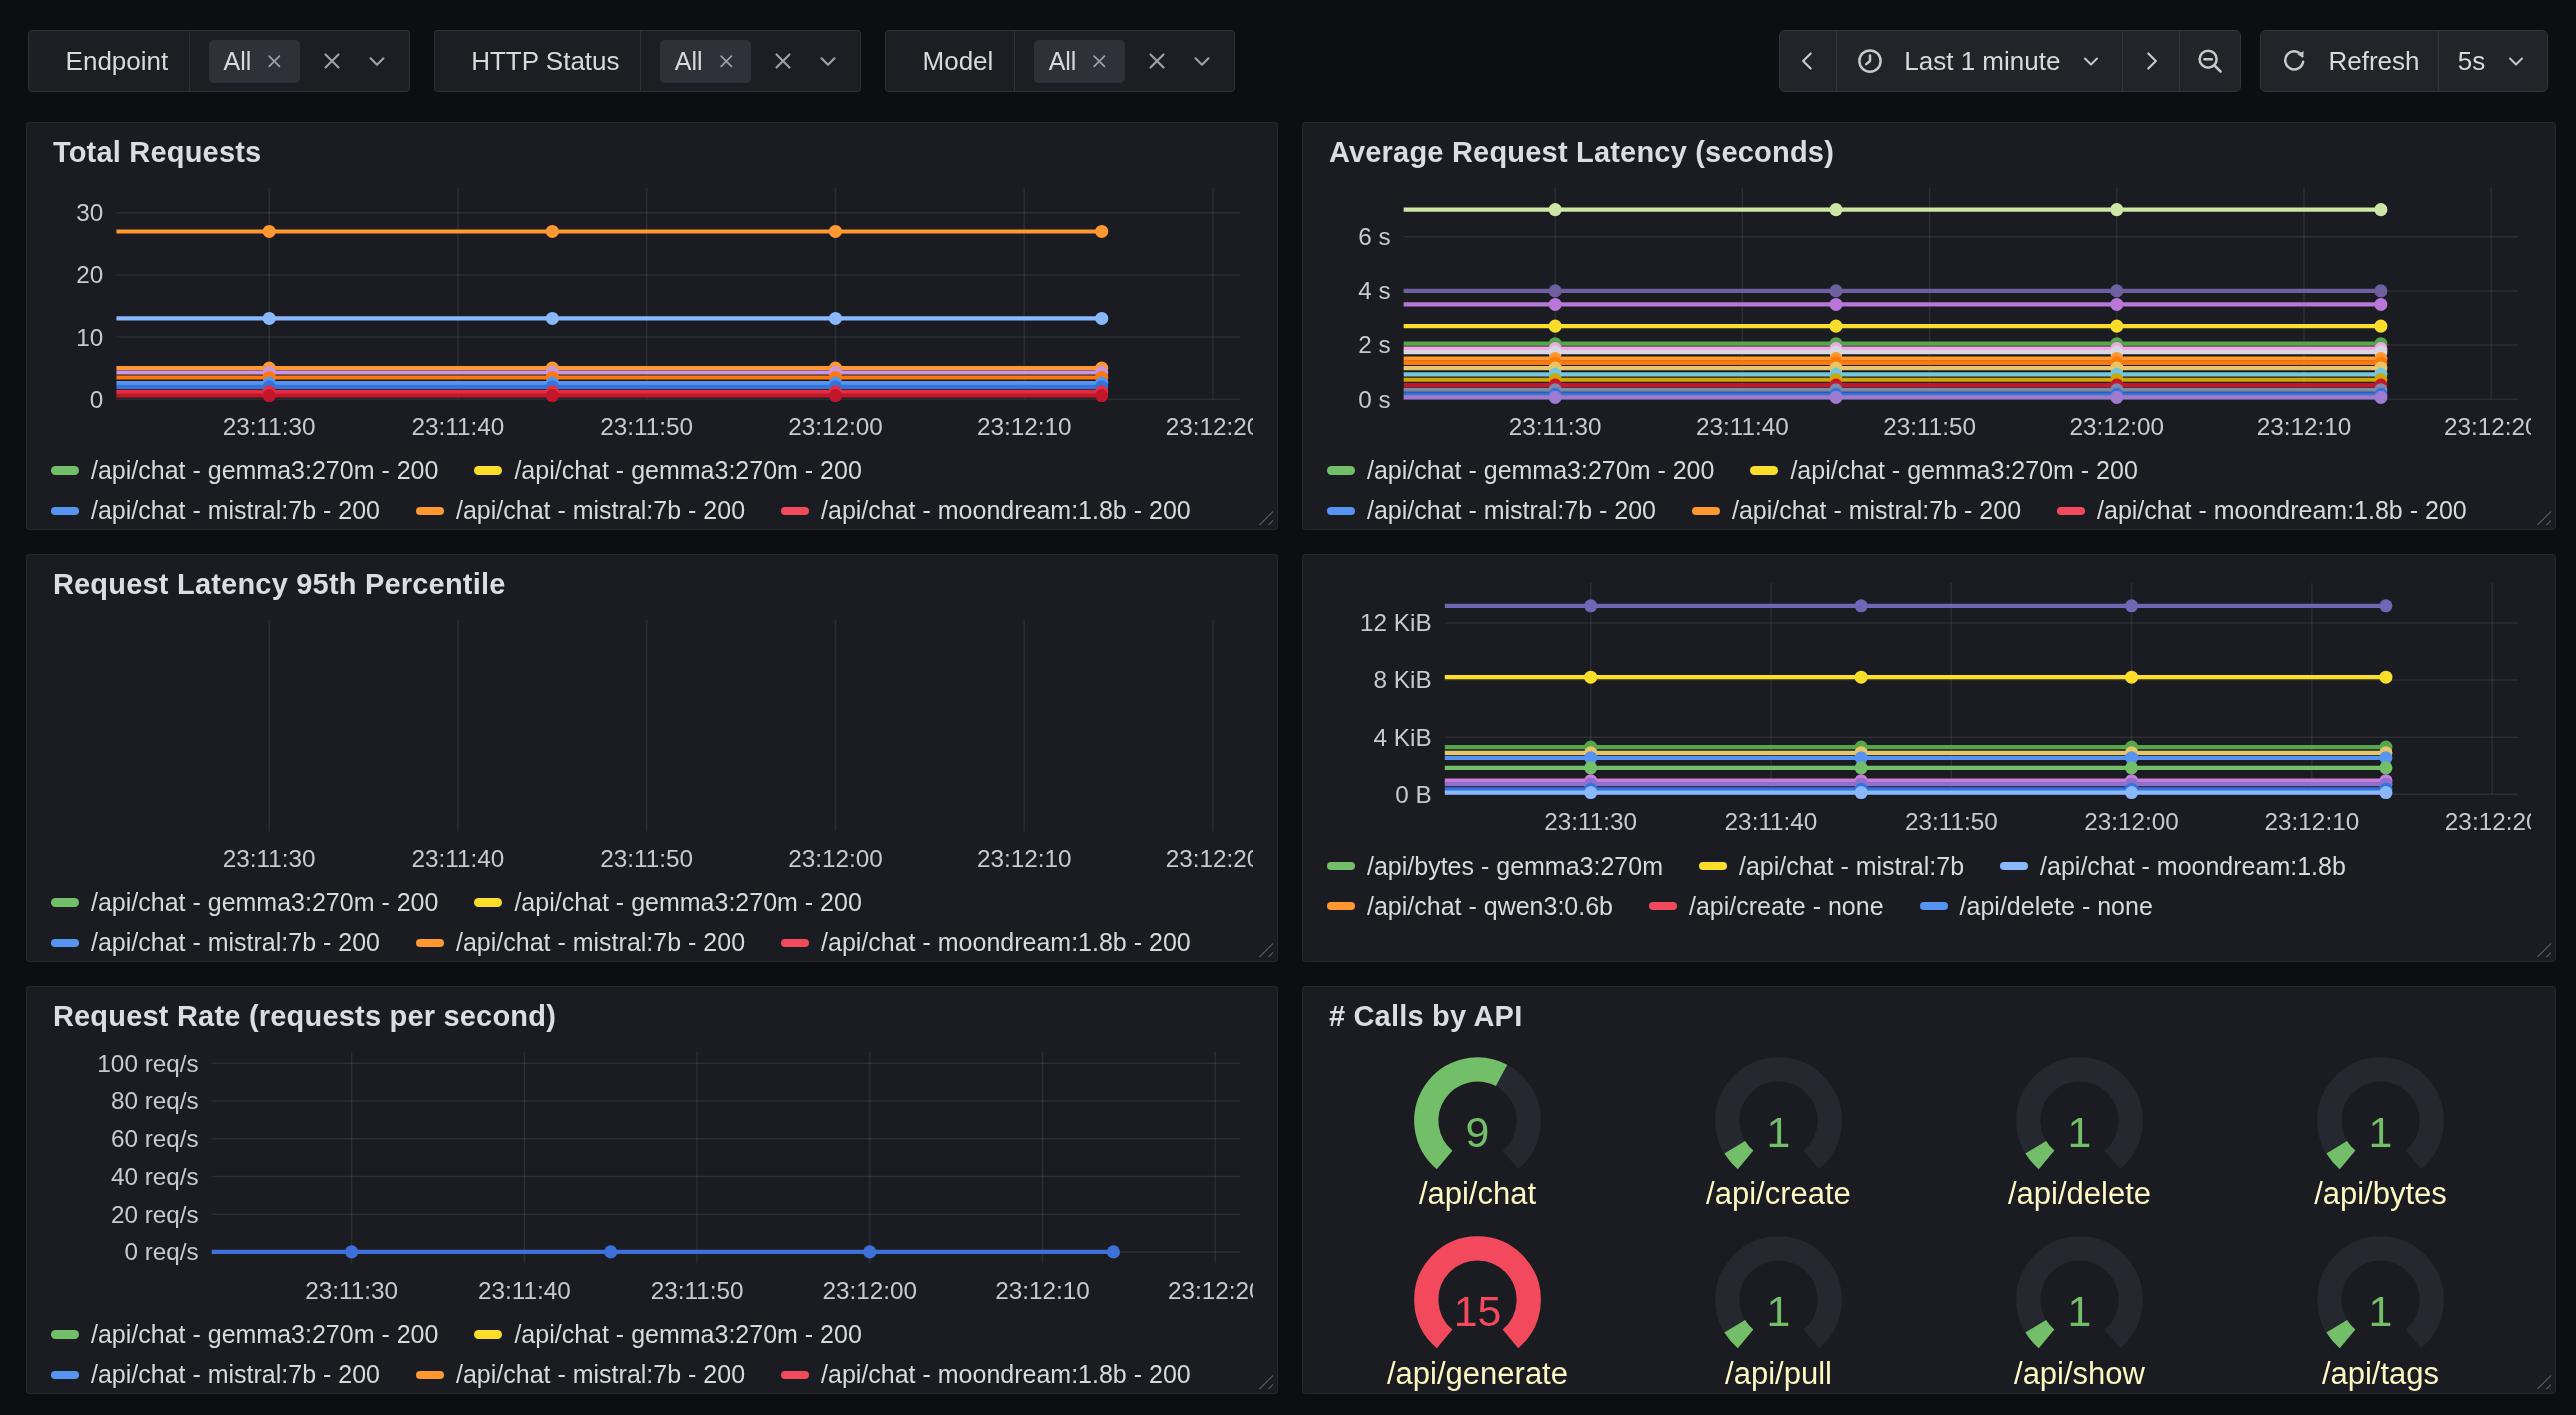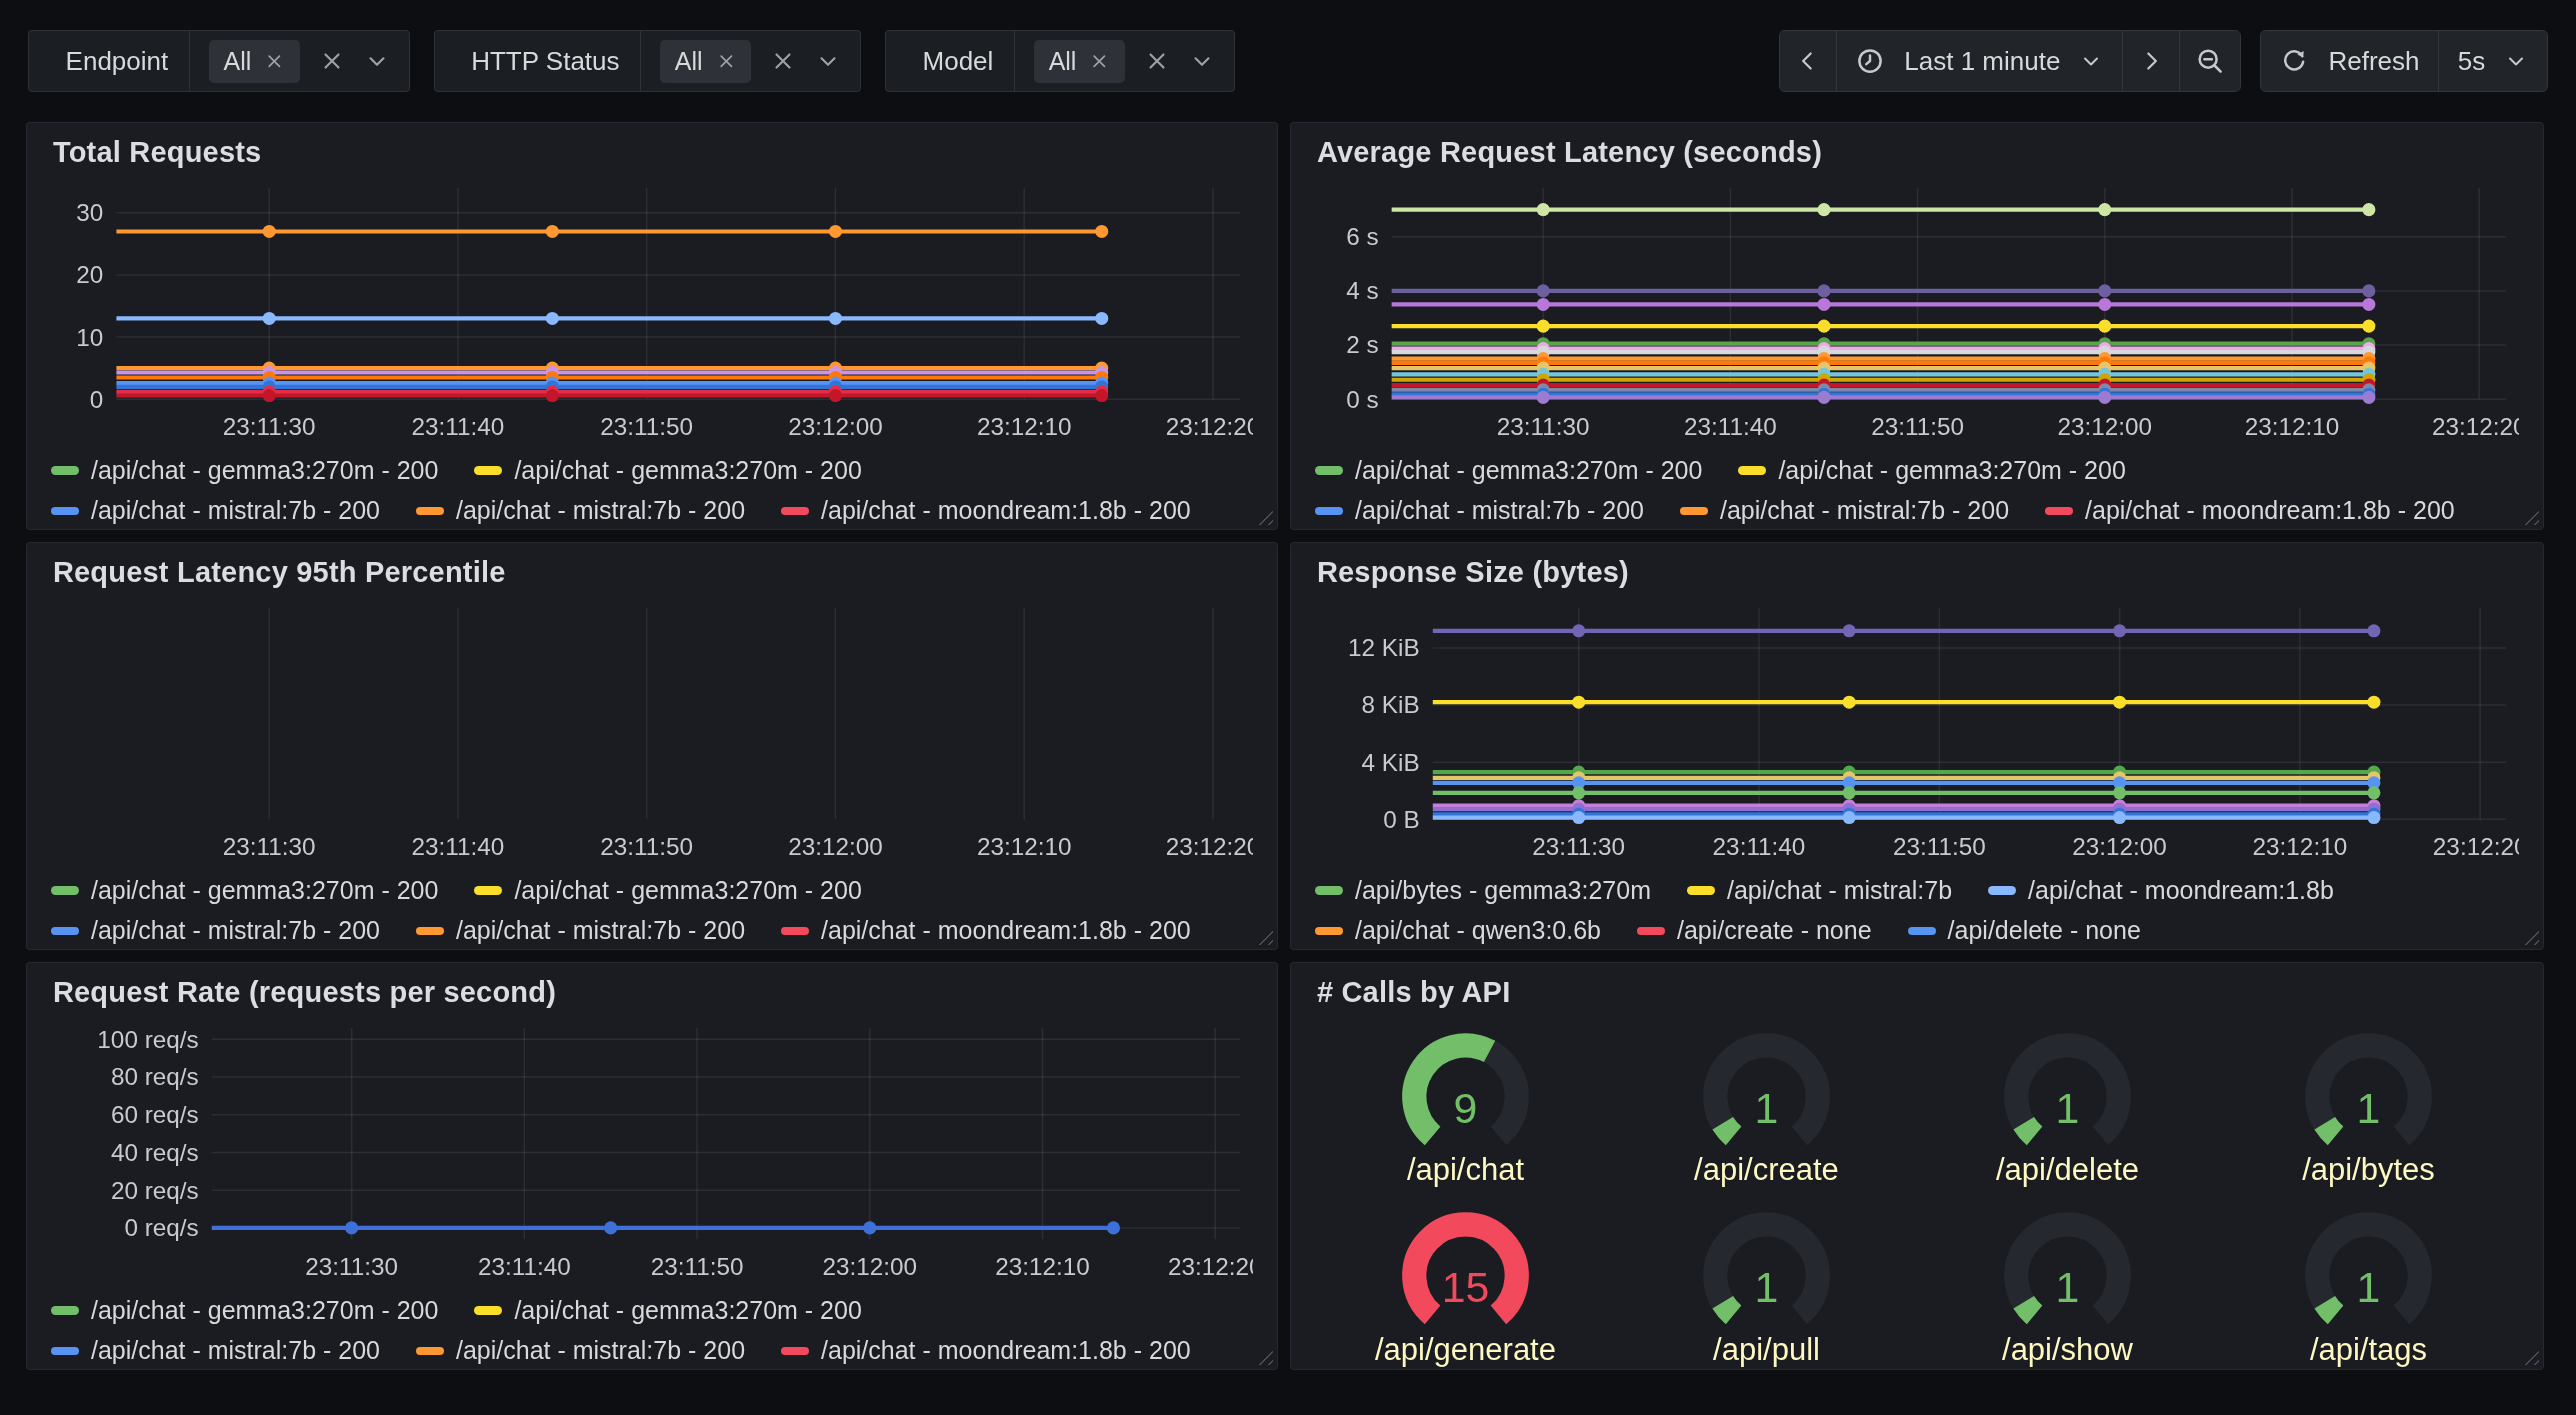--- a/index.html
+++ b/index.html
@@ -19,21 +19,21 @@
   svg.ic { stroke:#9da0a8; fill:none; stroke-width:2; stroke-linecap:round; stroke-linejoin:round; }
   svg.ic.bright { stroke:#c7c8cc; }
   .time-controls { display:flex; align-items:center; gap:18.7px; }
   .btn-group { display:flex; border:0.9px solid #33363c; border-radius:5.6px; overflow:hidden; background:#212428; }
   .tbtn { display:flex; align-items:center; justify-content:center; gap:19px; height:60px; padding:0 18.7px;
           font-size:26px; font-weight:500; color:#d8d9da; background:#212428; border:0; border-right:0.9px solid #33363c; cursor:pointer;
           font-family:"Liberation Sans", sans-serif; white-space:nowrap; }
   .btn-group .tbtn:last-child { border-right:0; }
   .tbtn.square { padding:0 15px; }
   
-  .grid { display:grid; grid-template-columns:1252px 1254px; grid-auto-rows:408px; gap:12px; margin:0 26px; }
+  .grid { display:grid; grid-template-columns:1252px 1254px; grid-auto-rows:408px; gap:24px; margin:0 26px; }
   .panel { position:relative; background:#1a1c21; border:0.9px solid #26292f; border-radius:3.7px; padding:13px 24px 7.5px; display:flex; flex-direction:column; }
   .panel h2 { margin:0 0 3.7px 1.9px; font-size:29px; font-weight:600; color:#dcdde3; letter-spacing:0.2px; }
   .chart { flex:0 0 273px; }
   .chart text, .gauges text { font-family:"Liberation Sans", sans-serif; }
   .legend { display:flex; flex-direction:column; gap:11.2px; margin-top:7.5px; font-size:25px; }
   .legend-row { display:flex; gap:36px; }
   .l-item { display:flex; align-items:center; gap:12px; cursor:pointer; color:#d8d9da; white-space:nowrap;justify-content:flex-end; }
   .swatch { width:28px; height:8.4px; border-radius:4.7px; flex:0 0 auto; }
   
   .gauges { display:grid; grid-template-columns:repeat(4,1fr); row-gap:15px; margin-top:11.2px; }
@@ -426,21 +426,20 @@
             <span class="l-item">
               <span class="swatch" style="background: rgb(242, 73, 92);"></span>
               <span>/api/chat - moondream:1.8b - 200</span>
             </span>
           </div>
         </div>
       <div class="resize"></div>
     </section>
 
     <section class="panel">
-      <h2>Response Size (bytes)</h2>
       <div class="chart"><svg width="1204" height="273" xmlns="http://www.w3.org/2000/svg" viewBox="0 0 1288 292">
             <line x1="126" y1="242" x2="1274" y2="242" stroke="rgba(204,204,220,0.10)" stroke-width="1.6"></line>
             <text x="112" y="251" text-anchor="end" font-size="26" fill="#c9cad1">0 B</text>
             <line x1="126" y1="180.91891891891893" x2="1274" y2="180.91891891891893" stroke="rgba(204,204,220,0.10)" stroke-width="1.6"></line>
             <text x="112" y="189.91891891891893" text-anchor="end" font-size="26" fill="#c9cad1">4 KiB</text>
             <line x1="126" y1="119.83783783783785" x2="1274" y2="119.83783783783785" stroke="rgba(204,204,220,0.10)" stroke-width="1.6"></line>
             <text x="112" y="128.83783783783787" text-anchor="end" font-size="26" fill="#c9cad1">8 KiB</text>
             <line x1="126" y1="58.75675675675677" x2="1274" y2="58.75675675675677" stroke="rgba(204,204,220,0.10)" stroke-width="1.6"></line>
             <text x="112" y="67.75675675675677" text-anchor="end" font-size="26" fill="#c9cad1">12 KiB</text>
             <line x1="282.12800000000004" y1="16" x2="282.12800000000004" y2="242" stroke="rgba(204,204,220,0.10)" stroke-width="1.6"></line>

